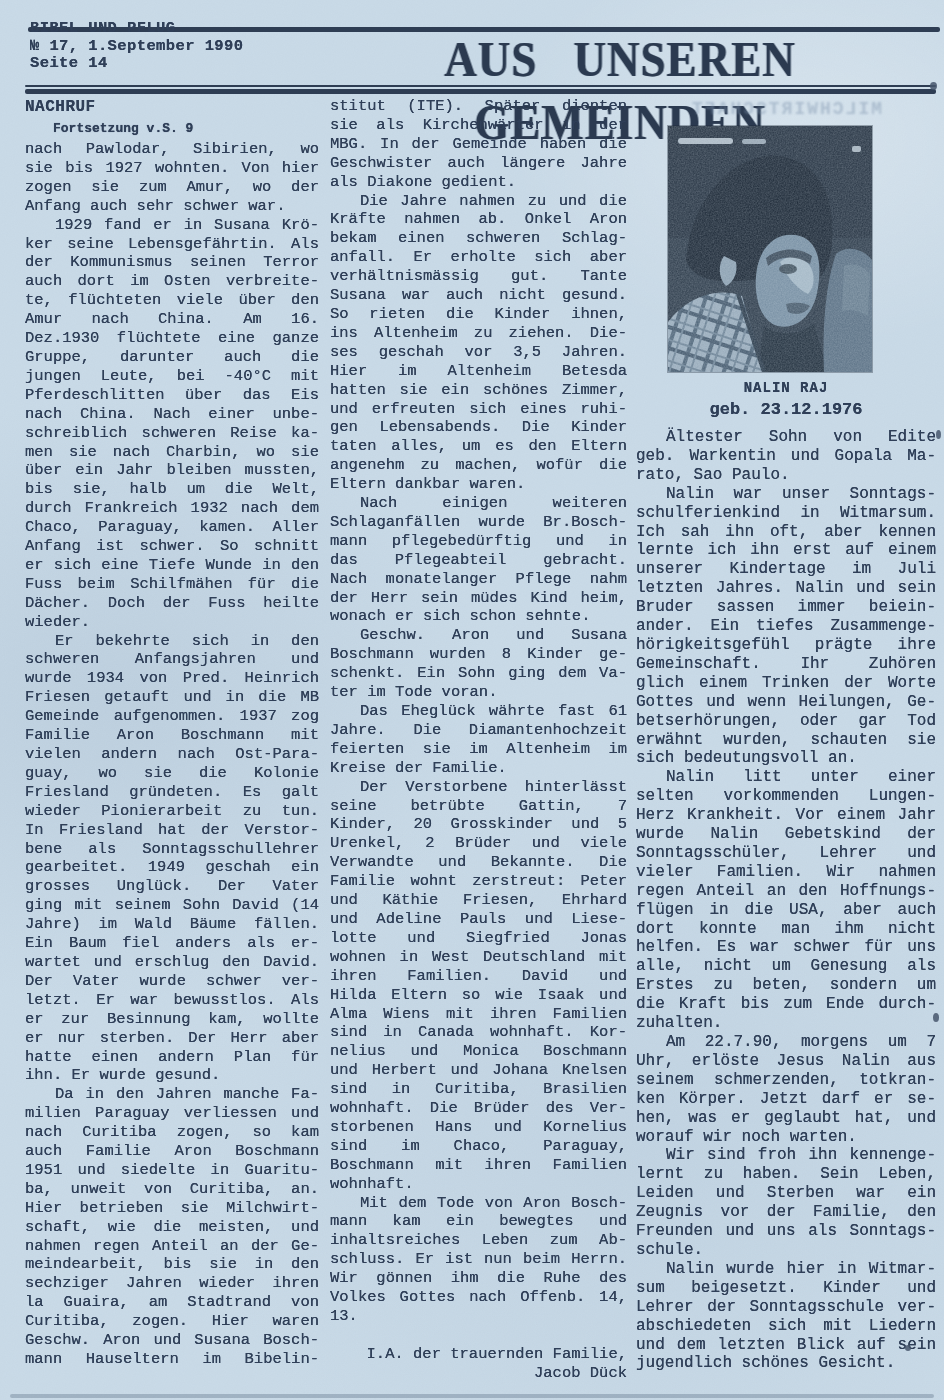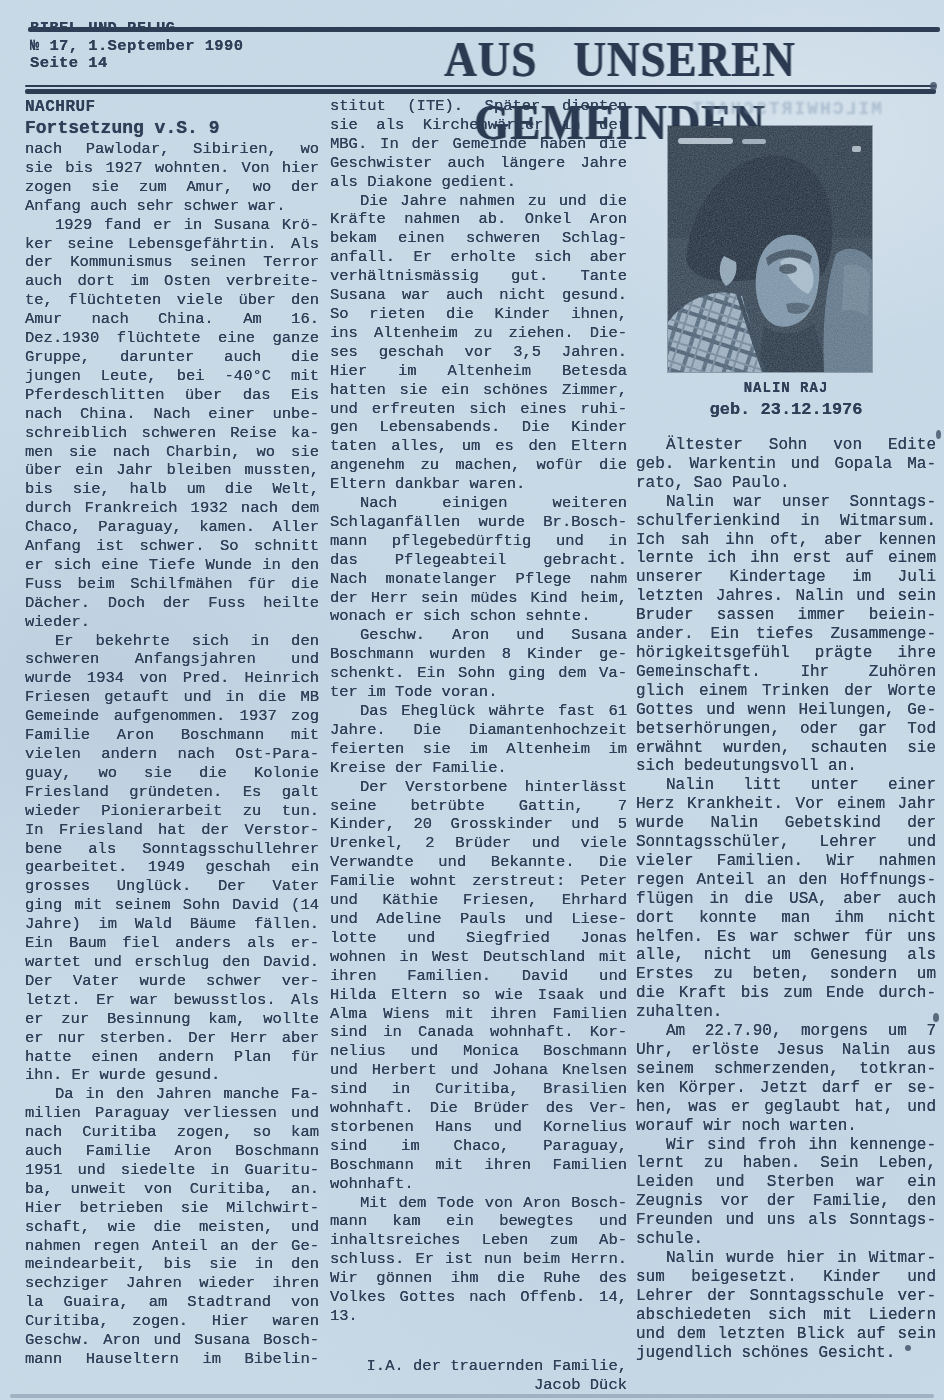--- a/index.html
+++ b/index.html
@@ -39,39 +39,39 @@
   .col { position:absolute; top:97px; }
   .col-left  { left:25px;  width:294px; }
   .col-mid   { left:330px; width:297px; }
   .col-right { left:636px; width:300px; }
 
   .line { font-size:15.5px; line-height:18.9px; text-shadow:0 0 .5px currentColor; }
   .col-right .line { font-size:16px; }
   .line.justify { text-align:justify; text-align-last:justify; }
   .line.indent  { text-indent:30px; }
   .block { margin:0; }
-  .block.signoff { margin-top:31px; }
+  .block.signoff { margin-top:19px; }
   .block.signoff .line { text-align:right; text-align-last:right; }
 
   .kicker    { font-weight:bold; font-size:16px;   line-height:20px; letter-spacing:.5px;
                text-shadow:0 0 .6px currentColor; }
-  .subkicker { font-weight:bold; font-size:18px; line-height:23px;
-               text-shadow:0 0 .7px currentColor; }
+  .subkicker { font-weight:bold; font-size:13px; line-height:23px;
+               text-shadow:0 0 .7px currentColor;margin-left:28px; }
 
   
   .ghost { position:absolute; top:2px; left:0; width:100%; text-align:center;
            transform:scaleX(-1); color:#7d93ad; opacity:.45; filter:blur(1px);
            font-weight:bold; font-size:18px; letter-spacing:2px; }
   .photo { margin:29px 0 0 32px; width:204px; height:246px; padding:0;
            box-shadow:0 0 0 1px rgba(28,40,54,.35); }
   .caption { margin-top:6px; text-align:center; font-weight:bold;
              text-shadow:0 0 .6px currentColor; }
   .cap-name { font-size:14px; line-height:21px; letter-spacing:1px; }
   .cap-dob  { font-size:17px; line-height:21px; }
-  .col-right .text-area { margin-top:16px; }
+  .col-right .text-area { margin-top:8px; }
 
   .speck { position:absolute; background:#46566c; border-radius:50%; opacity:.85; }
 </style>
 </head>
 <body>
 
 <div class="page">
 
   <svg class="grain" width="944" height="1400">
     <filter id="pageNoise">
@@ -324,20 +324,21 @@
           <div class="line justify">hörigkeitsgefühl prägte ihre</div>
           <div class="line justify">Gemeinschaft. Ihr Zuhören</div>
           <div class="line justify">glich einem Trinken der Worte</div>
           <div class="line justify">Gottes und wenn Heilungen, Ge-</div>
           <div class="line justify">betserhörungen, oder gar Tod</div>
           <div class="line justify">erwähnt wurden, schauten sie</div>
           <div class="line">sich bedeutungsvoll an.</div>
         </div>
         <div class="block">
           <div class="line justify indent">Nalin litt unter einer</div>
+          <div class="line justify">selten vorkommenden Lungen-</div>
           <div class="line justify">Herz Krankheit. Vor einem Jahr</div>
           <div class="line justify">wurde Nalin Gebetskind der</div>
           <div class="line justify">Sonntagsschüler, Lehrer und</div>
           <div class="line justify">vieler Familien. Wir nahmen</div>
           <div class="line justify">regen Anteil an den Hoffnungs-</div>
           <div class="line justify">flügen in die USA, aber auch</div>
           <div class="line justify">dort konnte man ihm nicht</div>
           <div class="line justify">helfen. Es war schwer für uns</div>
           <div class="line justify">alle, nicht um Genesung als</div>
           <div class="line justify">Erstes zu beten, sondern um</div>

